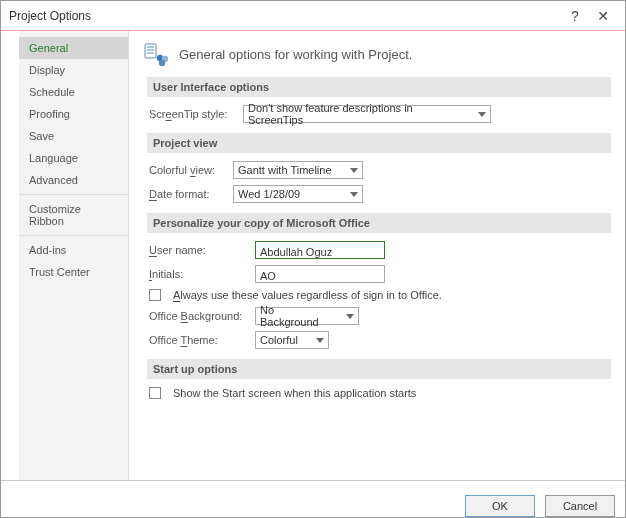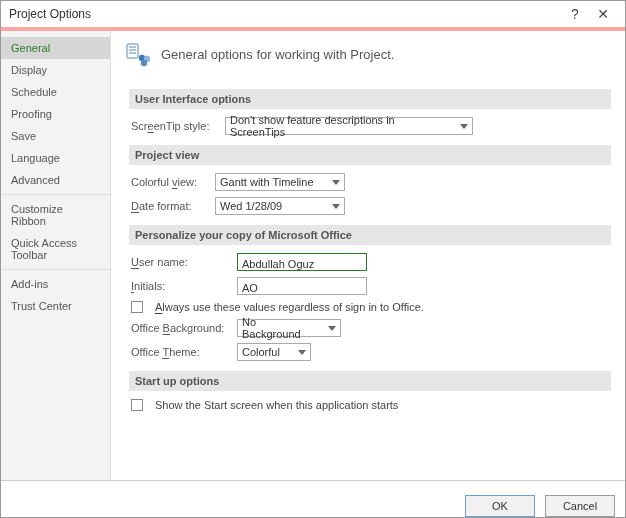--- a/index.html
+++ b/index.html
@@ -5,40 +5,40 @@
   * { box-sizing: border-box; font-family: "Segoe UI", Tahoma, sans-serif; }
   body { margin: 0; background: #fff; }
   .window {
     width: 626px; height: 518px;
     border: 1px solid #999;
     display: flex; flex-direction: column;
     background: #fff;
   }
   .titlebar {
     height: 30px; display: flex; align-items: center;
-    padding: 0 8px; border-bottom: 4px solid #fca5a5;
+    padding: 0 8px; border-bottom: 1px solid #fca5a5;
     font-size: 12px; color: #333;
   }
   .titlebar .title { flex: 1; }
   .titlebar .btn {
     width: 28px; height: 22px; display: flex; align-items: center; justify-content: center;
     font-size: 14px; color: #444; cursor: pointer;
   }
-  .body { flex: 1; display: flex; overflow: hidden; border-bottom: 1px solid #ccc; }
+  .body { flex: 1; display: flex; overflow: hidden; border-bottom: 1px solid #ccc; padding-left: 18px; }
   .sidebar {
     width: 110px; background: #f3f3f3; border-right: 1px solid #ddd;
     padding: 6px 0; font-size: 11px; color: #555;
   }
   .sidebar .item {
     padding: 5px 10px; cursor: pointer;
   }
   .sidebar .item.selected { background: #d6d6d6; color: #2a7a2a; }
   .sidebar .sep { height: 1px; background: #ddd; margin: 3px 0; }
   .main { flex: 1; padding: 10px 14px 10px 14px; overflow: auto; font-size: 11px; color: #444; }
-  .header-row { display: flex; align-items: center; gap: 10px; margin-bottom: 22px; }
+  .header-row { display: flex; align-items: center; gap: 10px; margin-bottom: 10px; }
   .header-row .icon { width: 26px; height: 26px; }
   .header-row .heading { font-size: 13px; color: #555; }
   .section-title {
     background: #e6e6e6; color: #555; font-weight: 600;
     font-size: 11px; padding: 4px 6px; margin: 10px 0 8px 4px;
   }
   .row { display: flex; align-items: center; gap: 6px; margin: 6px 0; padding-left: 6px; }
   .row label.fld { color: #555; min-width: 88px; }
   .row label.fldw { color: #555; min-width: 100px; }
   .row label.flds { color: #555; min-width: 78px; }
@@ -83,21 +83,20 @@
     <div class="sidebar">
       <div class="item selected">General</div>
       <div class="item">Display</div>
       <div class="item">Schedule</div>
       <div class="item">Proofing</div>
       <div class="item">Save</div>
       <div class="item">Language</div>
       <div class="item">Advanced</div>
       <div class="sep"></div>
       <div class="item">Customize Ribbon</div>
-      <div class="item">Quick Access Toolbar</div>
       <div class="sep"></div>
       <div class="item">Add-ins</div>
       <div class="item">Trust Center</div>
     </div>
 
     <div class="main">
 
       <div class="header-row">
         <span class="icon">
           <svg viewBox="0 0 26 26" width="26" height="26">

